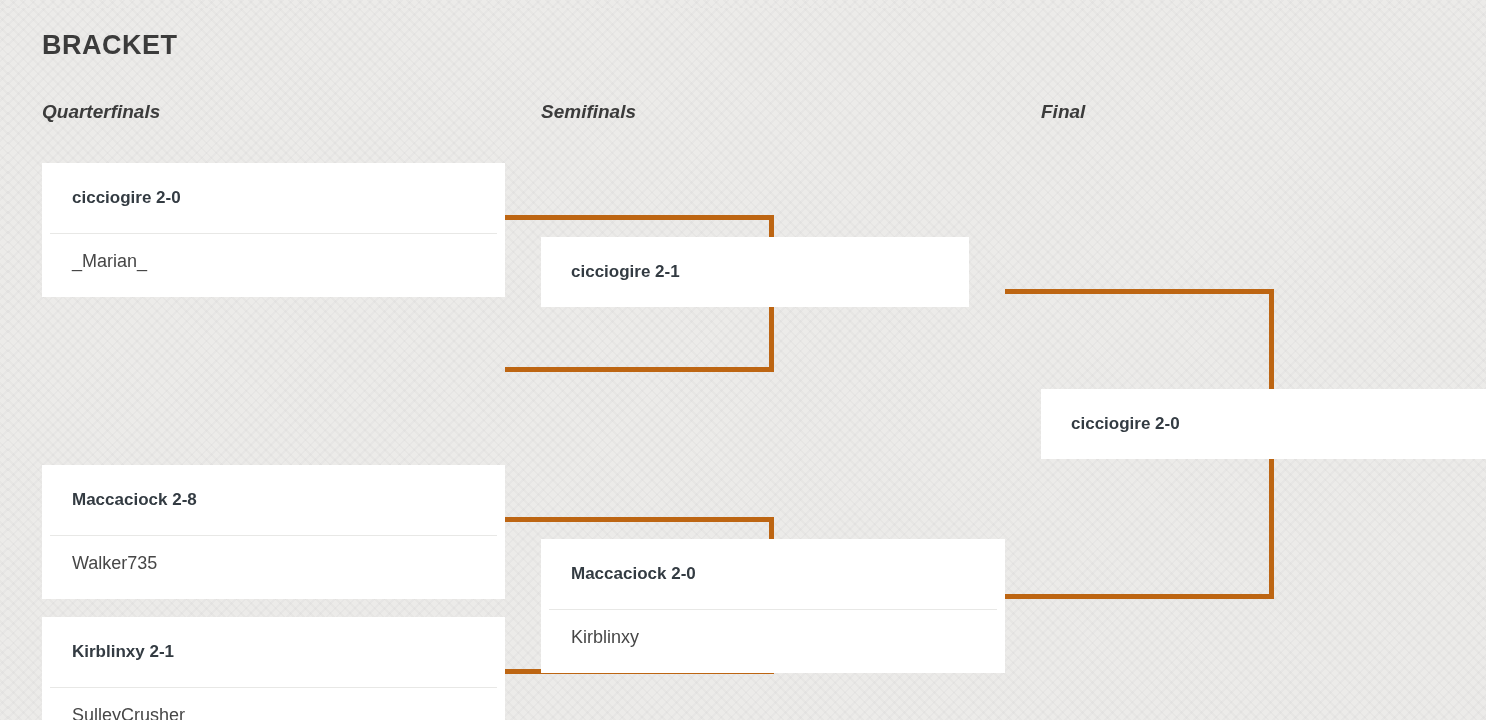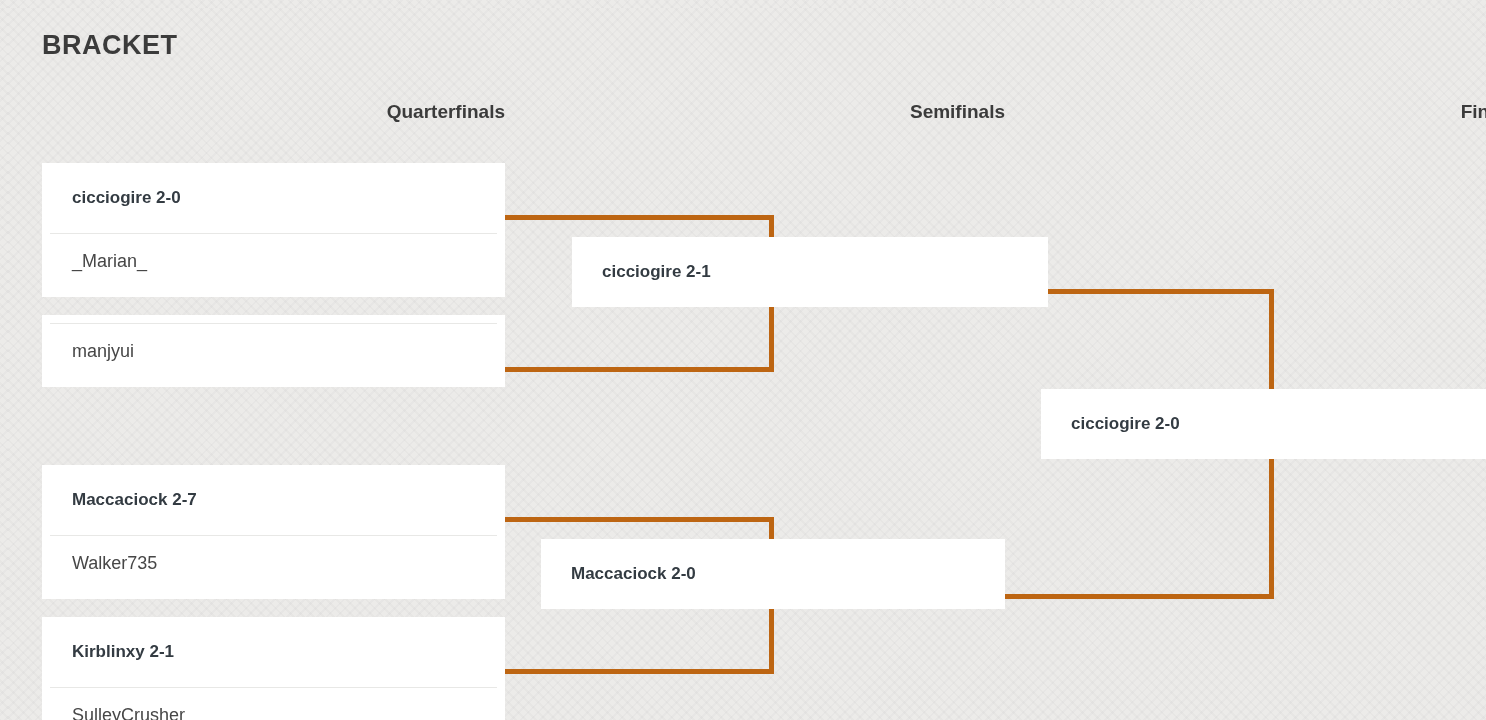--- a/index.html
+++ b/index.html
@@ -21,23 +21,23 @@
       repeating-linear-gradient(-45deg, rgba(0,0,0,0.018) 0 2px, rgba(255,255,255,0.02) 2px 7px);
     position:relative;
   }
   .page-title{
     position:absolute;left:18px;top:6px;
     font-size:27px;font-weight:bold;letter-spacing:0.5px;
     color:var(--heading-text);
   }
   .col-header{
     position:absolute;top:74px;height:28px;
-    font-size:19px;font-weight:bold;
+    font-size:19px;font-weight:bold;font-style:italic;
     color:var(--heading-text);
-    text-align:right;line-height:28px;
+    text-align:left;line-height:28px;
   }
   .connector{
     position:absolute;z-index:1;
     border-top:5px solid var(--accent);
     border-right:5px solid var(--accent);
     border-bottom:5px solid var(--accent);
   }
   .match{
     position:absolute;z-index:2;
     background:var(--box);
@@ -74,52 +74,52 @@
   <div class="match" style="left:18px;top:139px;width:463px">
     <div class="row winner">
       <span>cicciogire 2-0</span>
     </div>
     <div class="row loser">
       <span>_Marian_</span>
     </div>
   </div>
 
   <div class="match" style="left:18px;top:291px;width:463px">
-    <div class="row loser">
-      <span>manjyui</span>
-    </div>
   </div>
 
   <div class="match" style="left:18px;top:441px;width:463px">
     <div class="row winner">
-      <span>Maccaciock 2-7</span>
+      <span>Maccaciock 2-8</span>
     </div>
     <div class="row loser">
       <span>Walker735</span>
     </div>
   </div>
 
   <div class="match" style="left:18px;top:593px;width:463px">
     <div class="row winner">
       <span>Kirblinxy 2-1</span>
     </div>
     <div class="row loser">
       <span>SulleyCrusher</span>
     </div>
   </div>
 
-  <div class="match" style="left:548px;top:213px;width:476px">
+  <div class="match" style="left:517px;top:213px;width:428px">
     <div class="row winner">
       <span>cicciogire 2-1</span>
     </div>
   </div>
 
   <div class="match" style="left:517px;top:515px;width:464px">
     <div class="row winner">
       <span>Maccaciock 2-0</span>
+    </div>
+    <div class="row loser">
+      <span>Kirblinxy</span>
     </div>
   </div>
 
   <div class="match" style="left:1017px;top:365px;width:464px">
     <div class="row winner">
       <span>cicciogire 2-0</span>
     </div>
   </div>
 
 </div>

